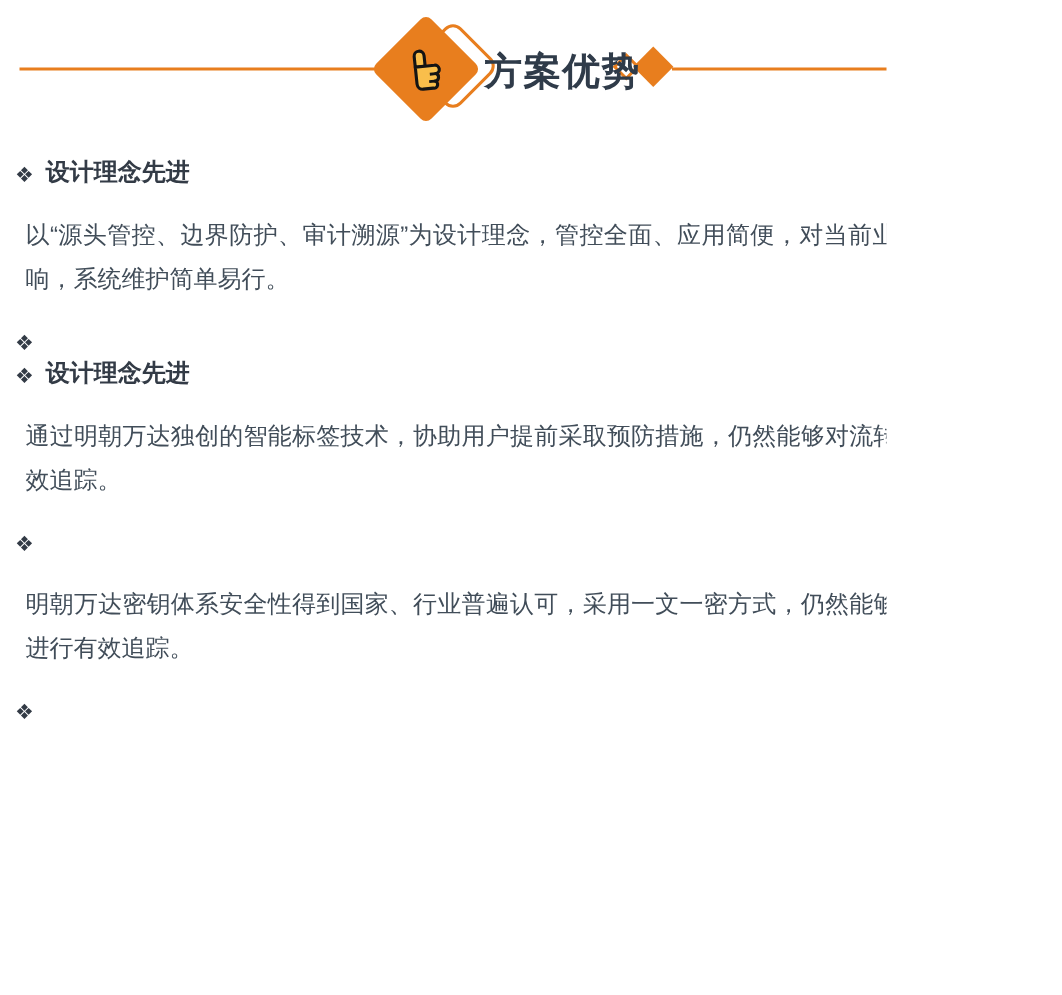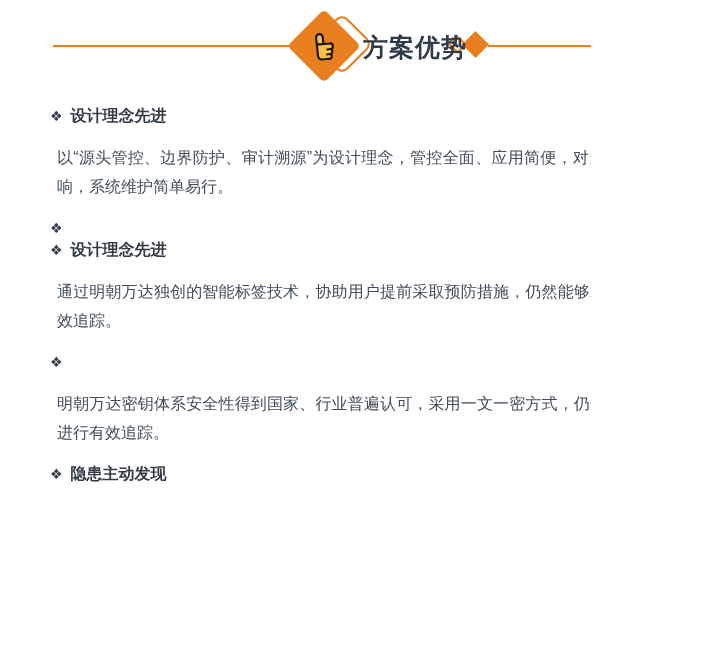--- a/index.html
+++ b/index.html
@@ -7,21 +7,20 @@
   body {
     font-family: "Liberation Sans", "DejaVu Sans", sans-serif;
     width: 708px;
   }
   .page {
     position: relative;
     width: 591px;
     height: 663px;
     background: #ffffff;
     overflow: hidden;
-    padding-left: 40px;
   }
 
   
   .header {
     position: relative;
     height: 92px;
   }
   .hline {
     position: absolute;
     top: 45px;
@@ -176,21 +175,20 @@
     <section class="adv">
       <h3>
         <span class="bullet">❖</span>
       </h3>
       <p>明朝万达密钥体系安全性得到国家、行业普遍认可，采用一文一密方式，仍然能够对流转轨迹进行有效追踪。</p>
     </section>
 
     <section class="adv">
       <h3>
         <span class="bullet">❖</span>
-        <span>隐患主动发现</span>
       </h3>
     </section>
 
   </div>
 
   <div class="caret caret-1"></div>
   <div class="caret caret-2"></div>
   <div class="caret caret-3"></div>
   <div class="caret caret-4"></div>
 

